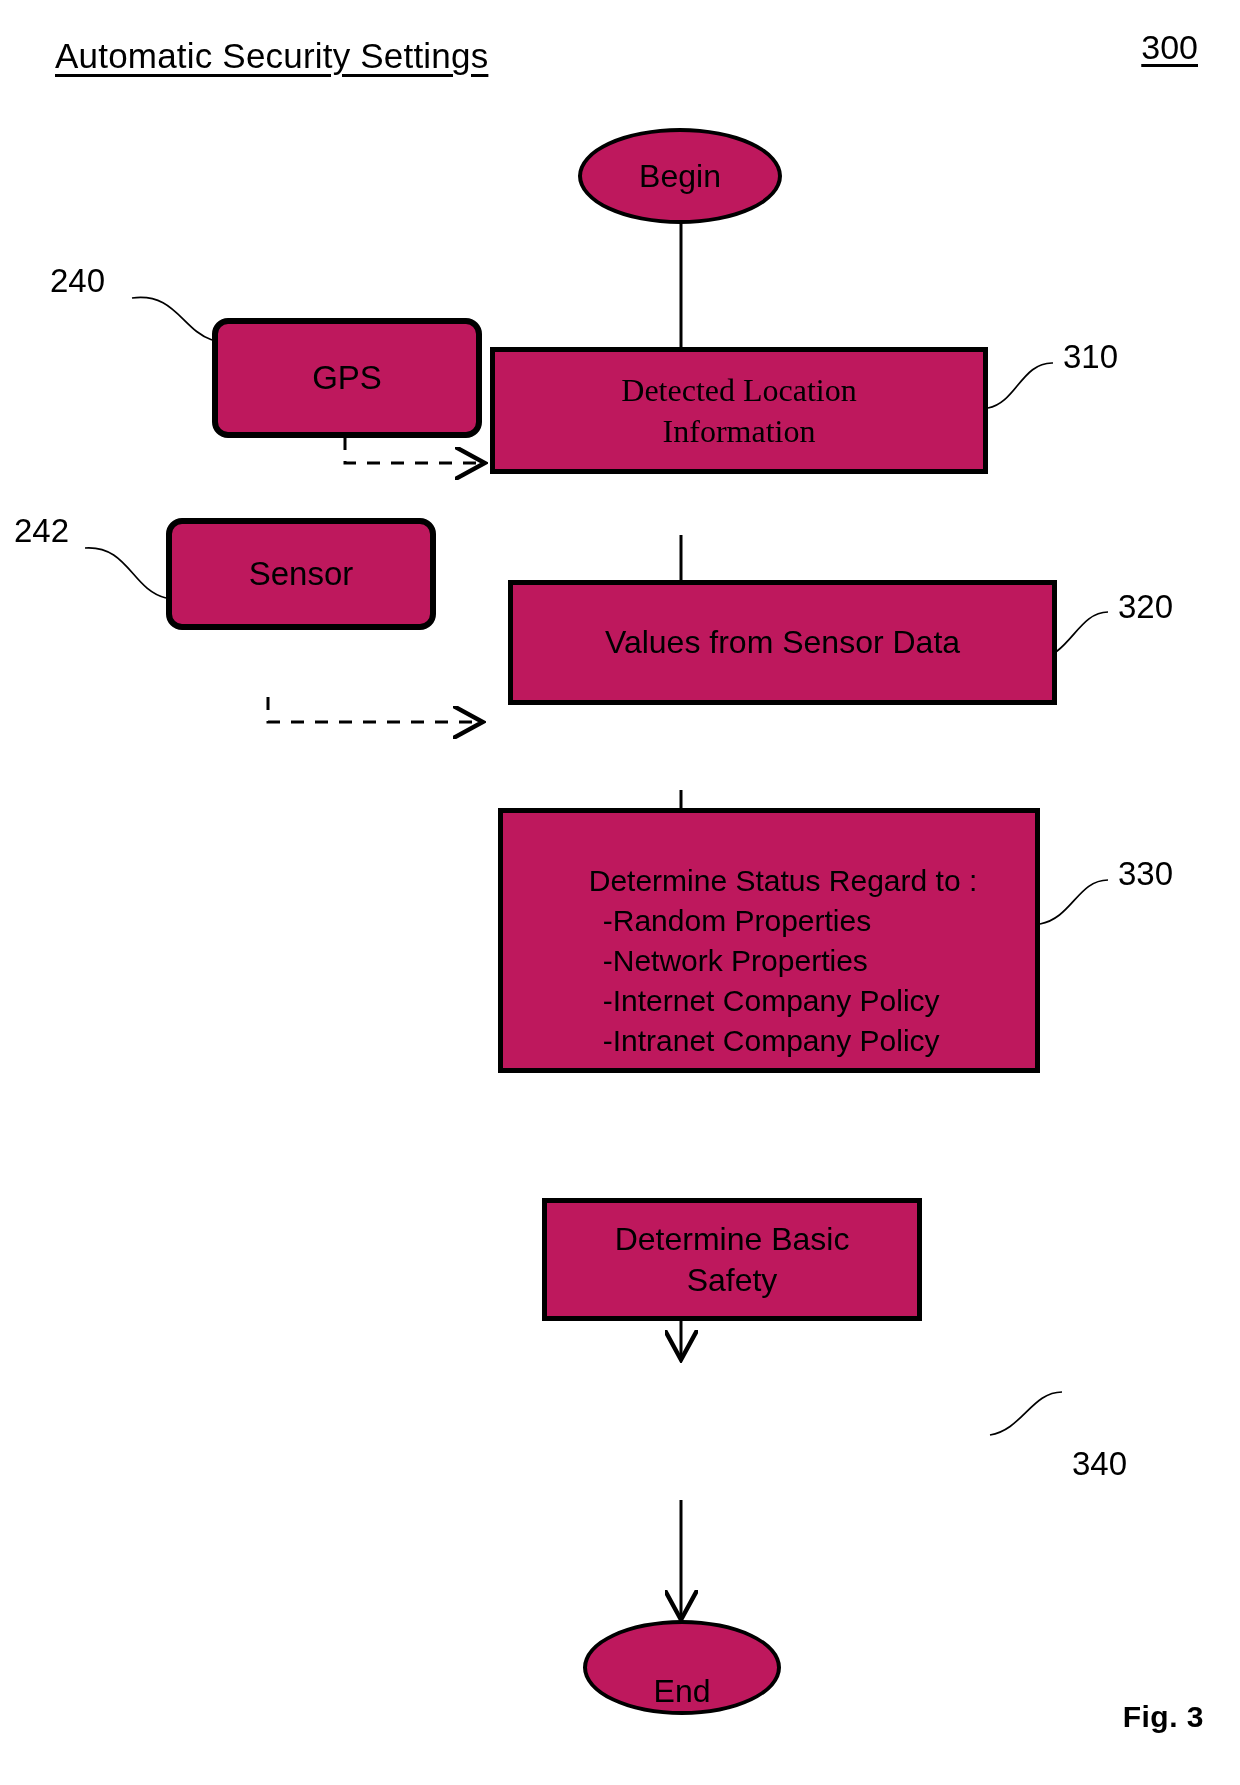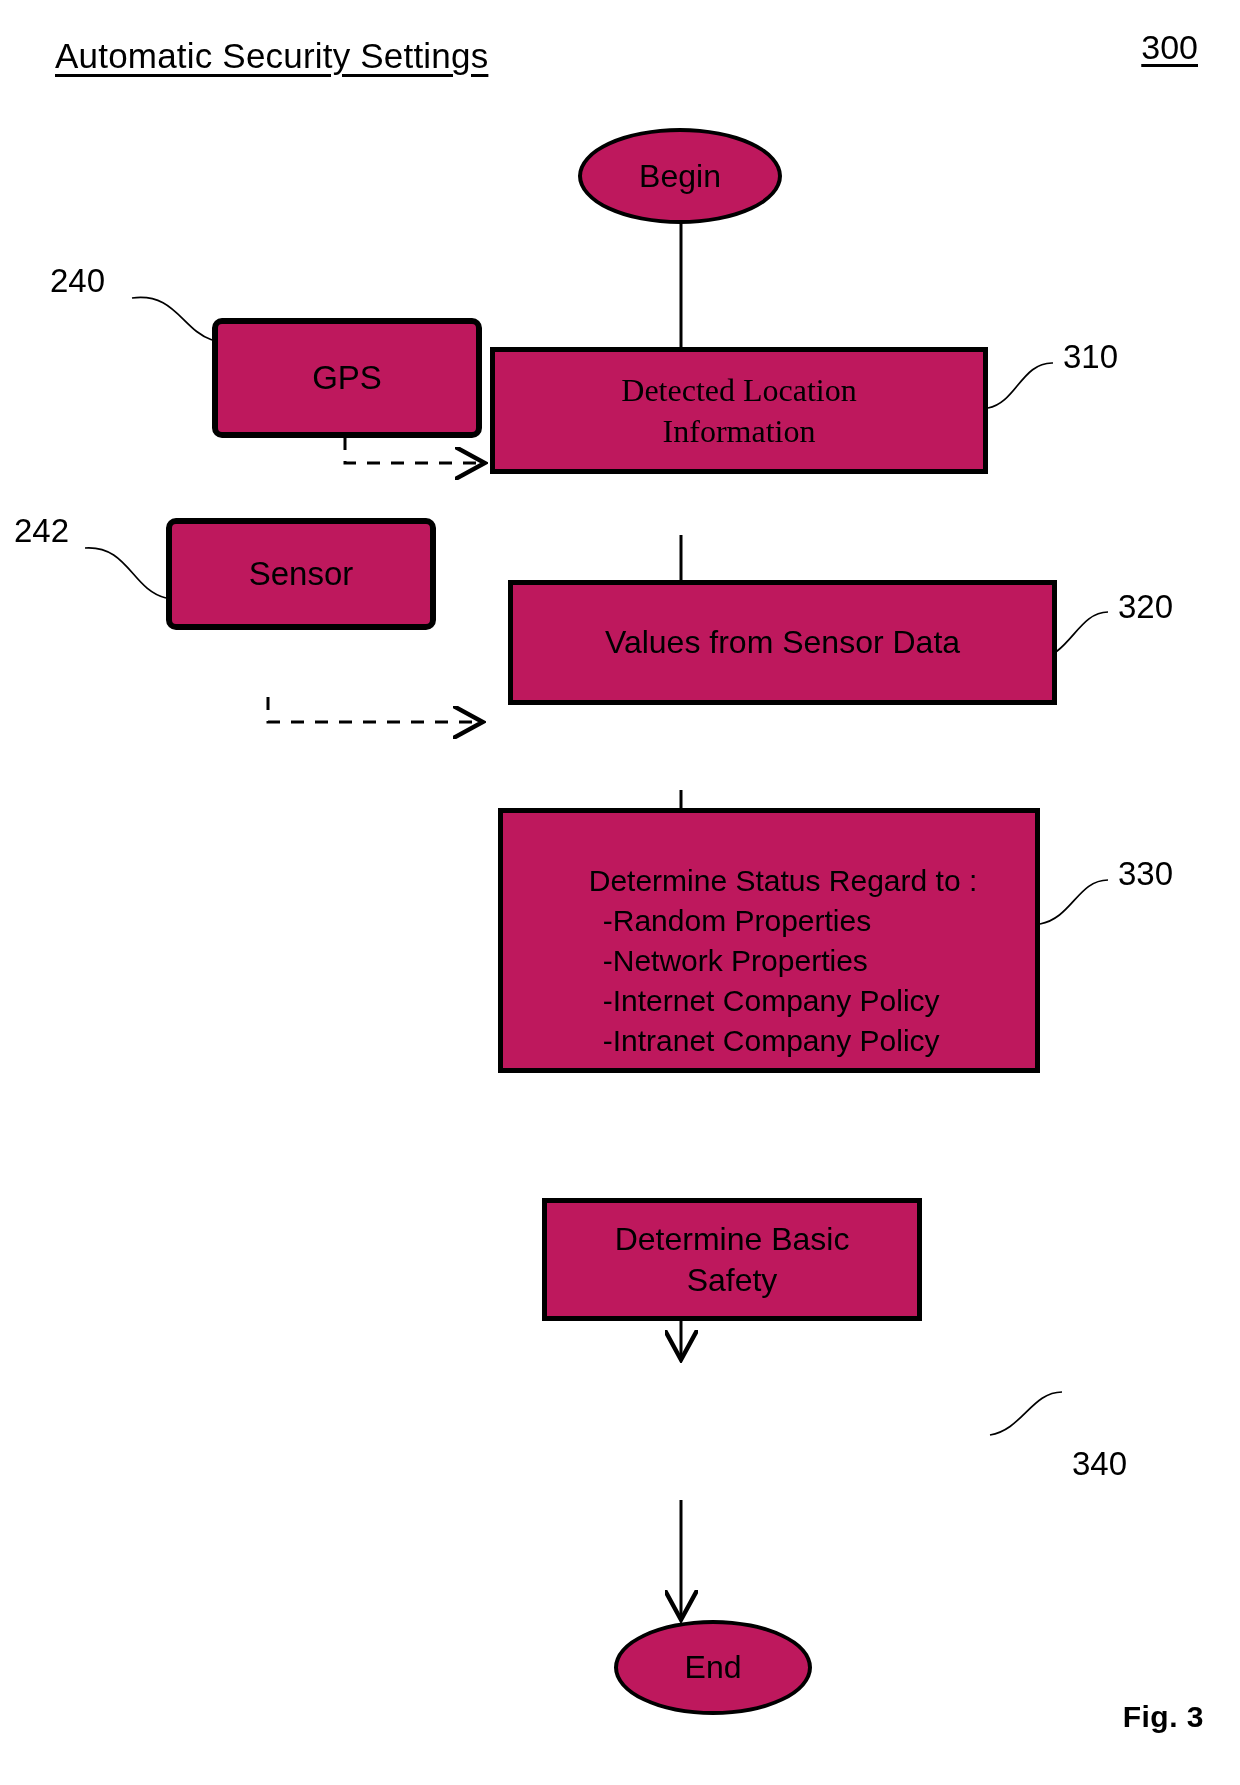--- a/index.html
+++ b/index.html
@@ -69,21 +69,21 @@
     border: 4px solid #000;
     border-radius: 50%;
     font-size: 32px;
   }
   .process {
     border: 5px solid #000;
     font-size: 32px;
   }
   .device {
     border: 6px solid #000;
-    border-radius: 10px;
+    border-radius: 16px;
     font-size: 33px;
   }
   .node-text { display: block; }
 
   
   .listblock {
     align-items: flex-start;
     justify-content: center;
     padding-top: 48px;
   }
@@ -186,17 +186,17 @@
   <div class="ref-num" style="left:1118px; top:855px;">330</div>
 
   <div class="node process" style="left:542px; top:1198px; width:380px; height:123px;">
     <span>
       <span class="node-text">Determine Basic</span>
       <span class="node-text">Safety</span>
     </span>
   </div>
   <div class="ref-num" style="left:1072px; top:1445px;">340</div>
 
-  <div class="node terminator" style="left:614px; top:1620px; width:198px; height:95px;">
+  <div class="node terminator" style="left:583px; top:1620px; width:198px; height:95px;align-items:flex-end;">
     <span class="node-text">End</span>
   </div>
 
 </div>
 
 </body></html>

